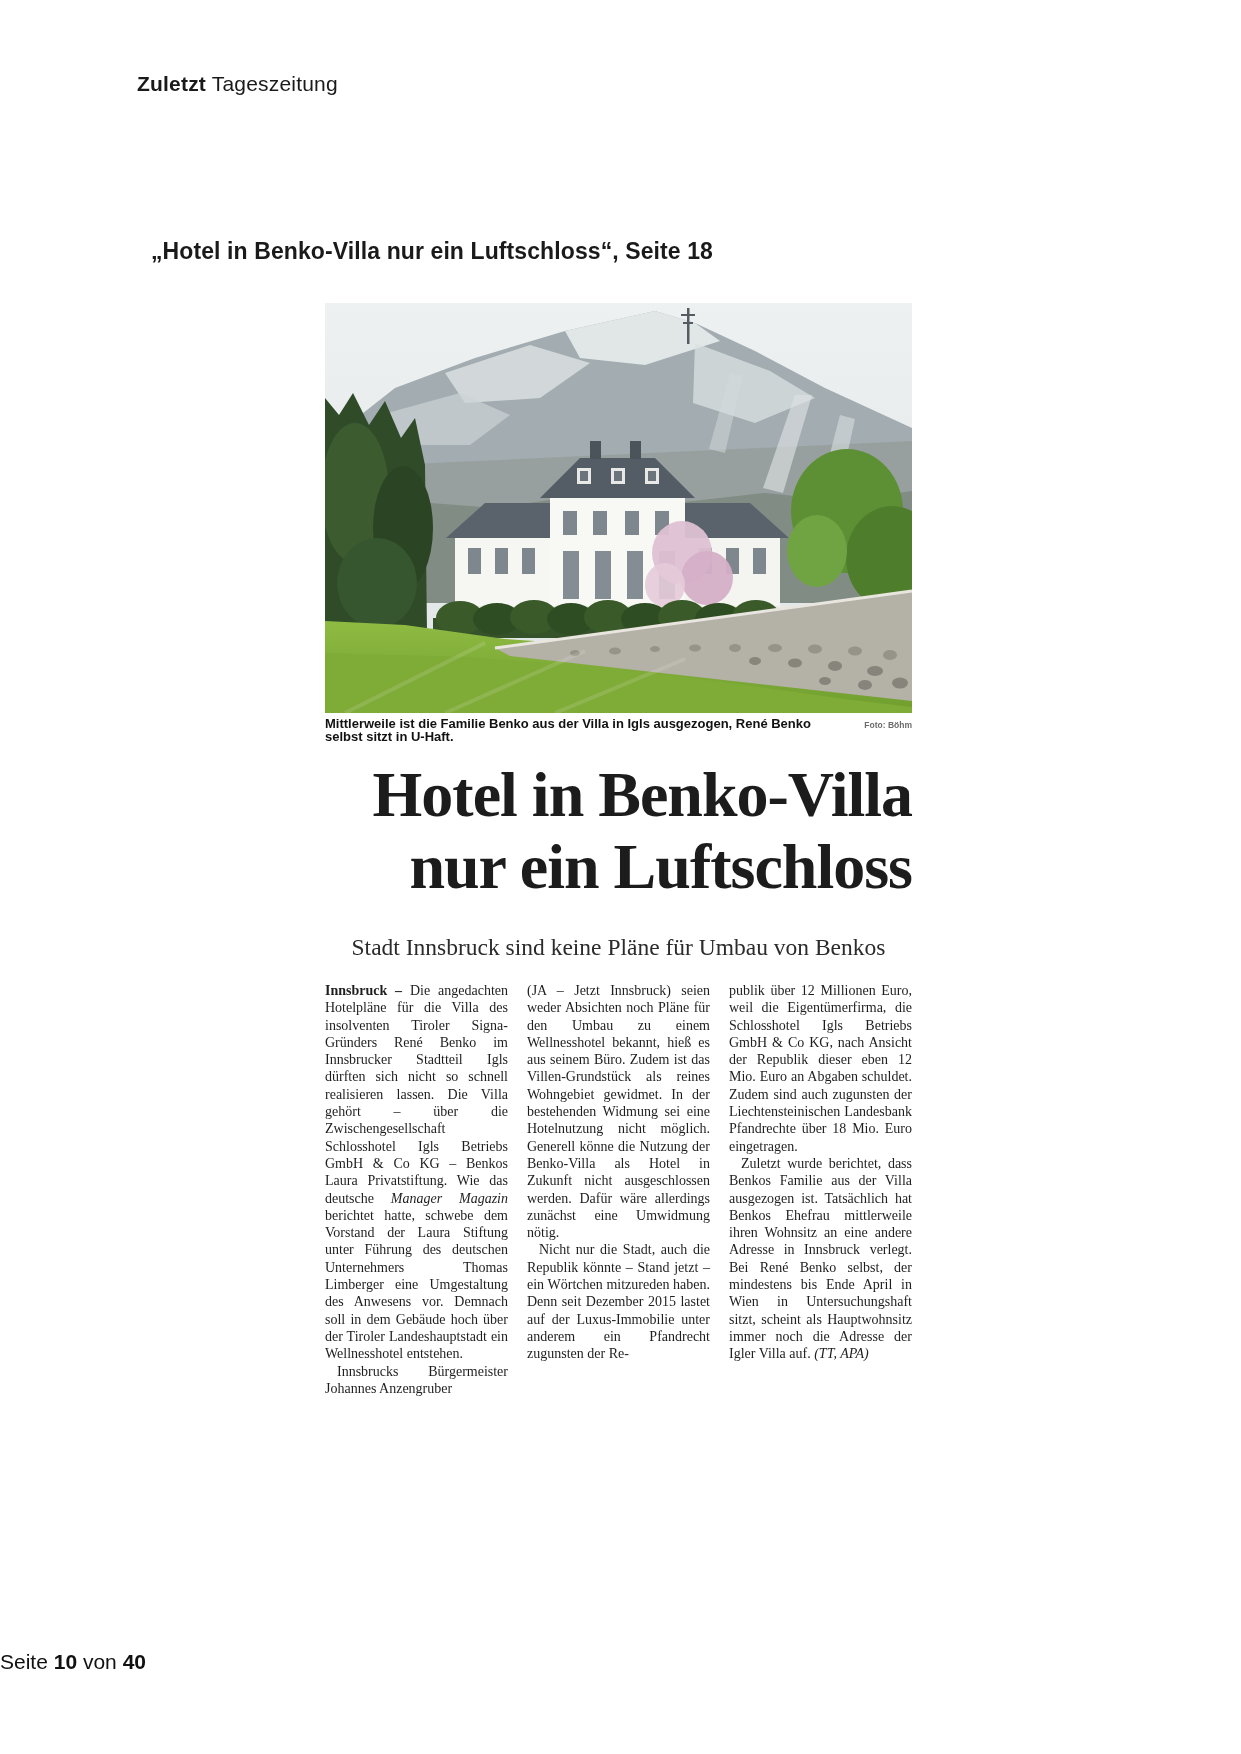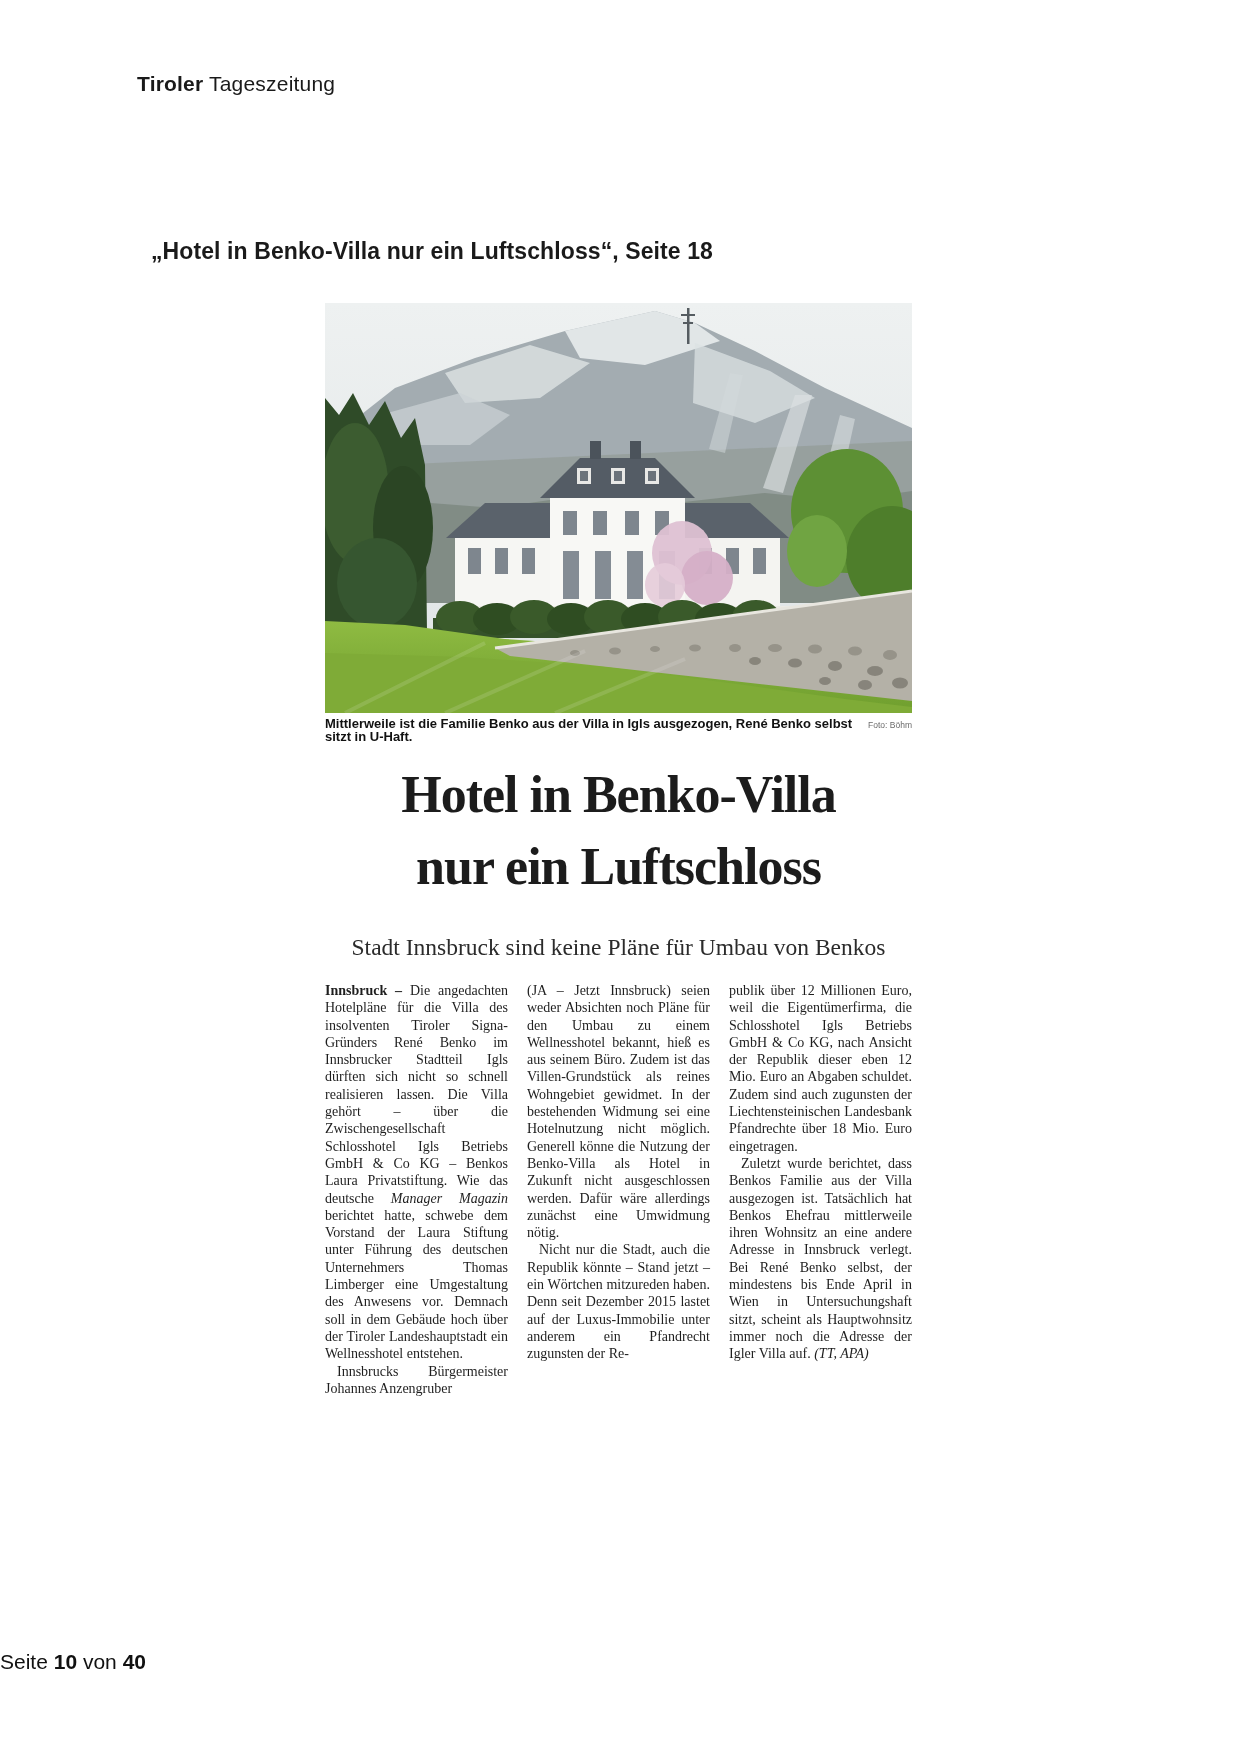--- a/index.html
+++ b/index.html
@@ -10,41 +10,41 @@
   
   .masthead{position:absolute;left:137px;top:72px;font-size:21px;letter-spacing:.2px;}
   .masthead .bold{font-weight:bold;}
   
   .ref-headline{position:absolute;left:151px;top:238px;font-size:23px;font-weight:bold;letter-spacing:.1px;}
   
   .clip{position:absolute;left:325px;top:303px;width:587px;}
   .photo{width:587px;height:410px;display:block;}
   .caption-row{display:flex;align-items:baseline;margin-top:4px;}
   .caption{font-size:13px;font-weight:bold;color:#111;letter-spacing:0;line-height:13px;}
-  .credit{font-size:8.5px;color:#6b6b6b;margin-left:14px;white-space:nowrap;font-weight:normal;}
-  .headline{margin-top:16px;text-align:center;font-family:"Liberation Serif",serif;
-    font-weight:bold;font-size:52px;line-height:72px;color:#1c1c1c;letter-spacing:-1px;}
+  .credit{font-size:8.5px;color:#6b6b6b;margin-left:14px;white-space:nowrap;font-weight:bold;}
+  .headline{margin-top:16px;text-align:right;font-family:"Liberation Serif",serif;
+    font-weight:bold;font-size:64px;line-height:72px;color:#1c1c1c;letter-spacing:-1px;}
   .subhead{margin-top:28px;text-align:center;font-family:"Liberation Serif",serif;
     font-size:23.5px;line-height:33px;color:#2b2b2b;}
   .columns{margin-top:18px;display:flex;gap:19px;}
   .col{flex:1 1 0;font-family:"Liberation Serif",serif;font-size:14px;line-height:17.3px;
     text-align:justify;color:#1e1e1e;hyphens:auto;-webkit-hyphens:auto;overflow-wrap:break-word;}
   .col p{margin:0;}
   .col p.indent{text-indent:12px;}
   .lead-in{font-weight:bold;}
   .ital{font-style:italic;}
   
   .page-footer{position:absolute;left:0;top:1650px;width:100%;text-align:left;font-size:21px;color:#111;}
   .page-footer .bold{font-weight:bold;}
 </style>
 </head>
 <body>
 
 <div class="masthead">
-  <span class="bold">Tiroler</span><span> Tageszeitung</span>
+  <span class="bold">Zuletzt</span><span> Tageszeitung</span>
 </div>
 
 <div class="ref-headline">„Hotel in Benko-Villa nur ein Luftschloss“, Seite 18</div>
 
 <div class="clip">
 
   <svg class="photo" viewBox="0 0 587 410" aria-hidden="true">
     <defs>
       <linearGradient id="skyGrad" x1="0" y1="0" x2="0" y2="1">
         <stop offset="0" stop-color="#eef1f1"></stop>

